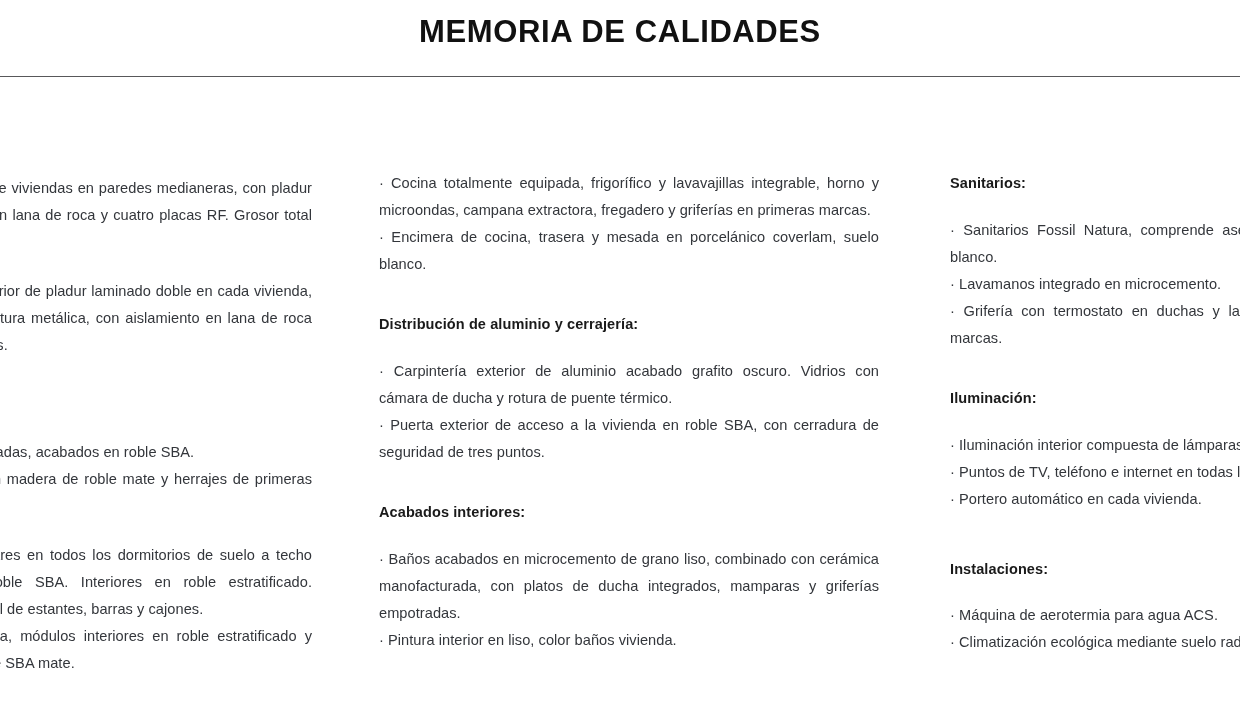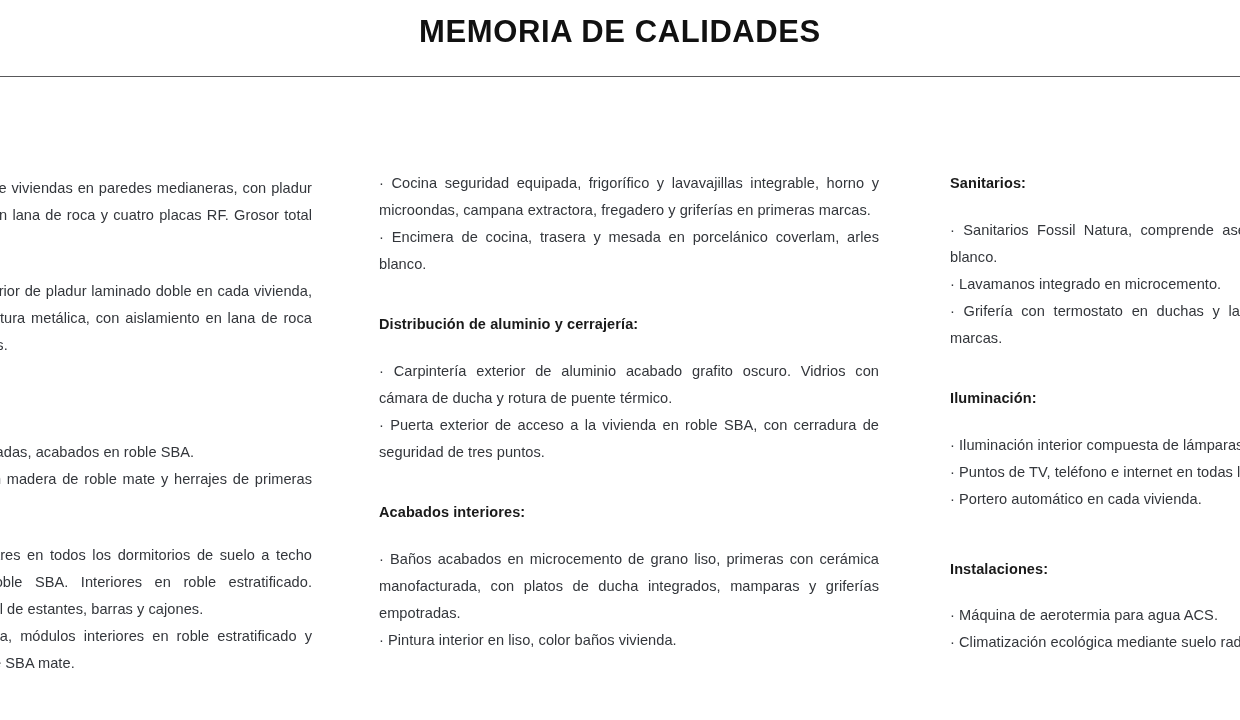--- a/index.html
+++ b/index.html
@@ -117,29 +117,29 @@
     <p class="para last-of-block">· Tabiquería de distribución interior de pladur laminado doble en cada vivienda, formado por paredes de estructura metálica, con aislamiento en lana de roca para aislamiento entre estancias.</p>
     <div class="gap-sm"></div>
     <h3 class="section-heading">Carpintería de madera:</h3>
     <p class="para">· Puertas interiores de paso lacadas, acabados en roble SBA.</p>
     <p class="para last-of-block">· Puertas interiores macizas en madera de roble mate y herrajes de primeras marcas.</p>
     <p class="para">· Armarios empotrados modulares en todos los dormitorios de suelo a techo con puertas abatibles en roble SBA. Interiores en roble estratificado. Distribución interior proporcional de estantes, barras y cajones.</p>
     <p class="para">· Cocina totalmente amueblada, módulos interiores en roble estratificado y frentes en combinación de roble SBA mate.</p>
   </div>
 
   <div class="col col-mid">
-    <p class="para">· Cocina seguridad equipada, frigorífico y lavavajillas integrable, horno y microondas, campana extractora, fregadero y griferías en primeras marcas.</p>
-    <p class="para last-of-block">· Encimera de cocina, trasera y mesada en porcelánico coverlam, arles blanco.</p>
+    <p class="para">· Cocina totalmente equipada, frigorífico y lavavajillas integrable, horno y microondas, campana extractora, fregadero y griferías en primeras marcas.</p>
+    <p class="para last-of-block">· Encimera de cocina, trasera y mesada en porcelánico coverlam, suelo blanco.</p>
     <div class="gap-sm"></div>
     <h3 class="section-heading">Distribución de aluminio y cerrajería:</h3>
     <p class="para">· Carpintería exterior de aluminio acabado grafito oscuro. Vidrios con cámara de ducha y rotura de puente térmico.</p>
     <p class="para last-of-block">· Puerta exterior de acceso a la vivienda en roble SBA, con cerradura de seguridad de tres puntos.</p>
     <div class="gap-sm"></div>
     <h3 class="section-heading">Acabados interiores:</h3>
-    <p class="para">· Baños acabados en microcemento de grano liso, primeras con cerámica manofacturada, con platos de ducha integrados, mamparas y griferías empotradas.</p>
+    <p class="para">· Baños acabados en microcemento de grano liso, combinado con cerámica manofacturada, con platos de ducha integrados, mamparas y griferías empotradas.</p>
     <p class="para">· Pintura interior en liso, color baños vivienda.</p>
   </div>
 
   <div class="col col-right">
     <h3 class="section-heading">Sanitarios:</h3>
     <p class="para">· Sanitarios  Fossil Natura, comprende aseos y baños, color blanco.</p>
     <p class="para">· Lavamanos integrado en microcemento.</p>
     <p class="para last-of-block">· Grifería con termostato en duchas y lavabos de primeras marcas.</p>
     <div class="gap-sm"></div>
     <h3 class="section-heading">Iluminación:</h3>

